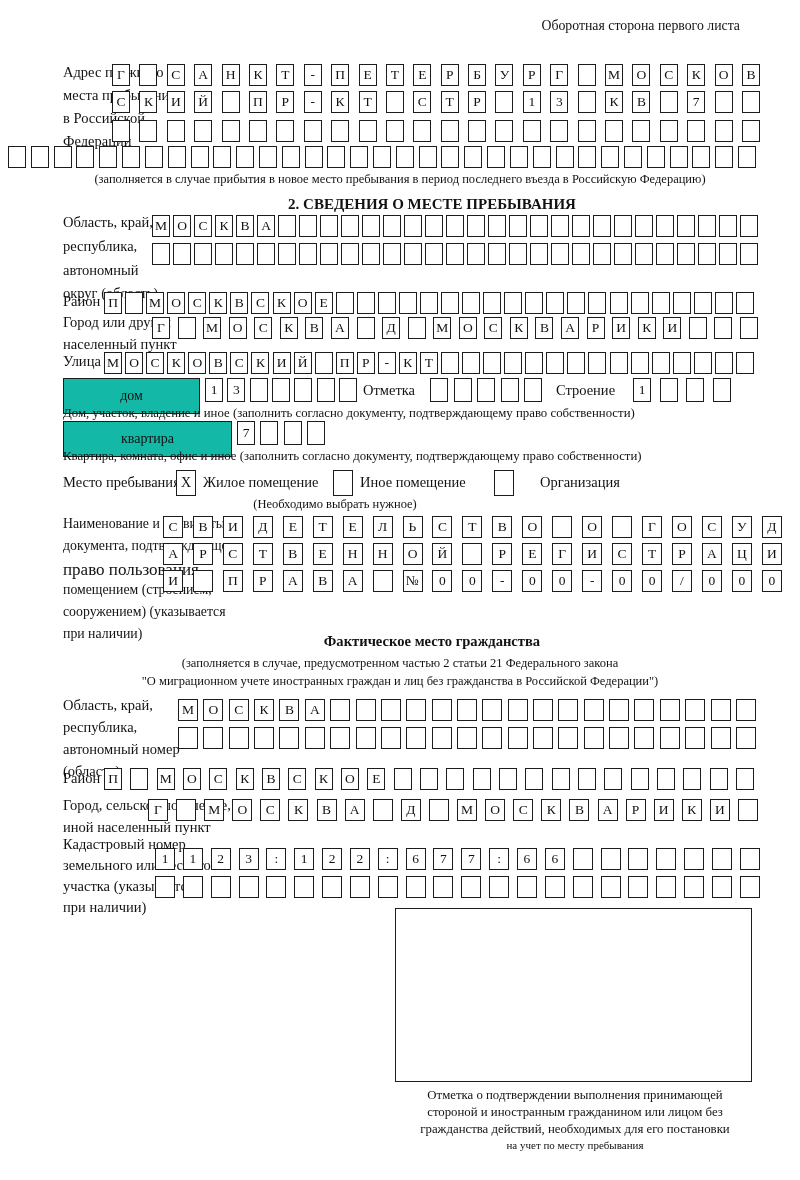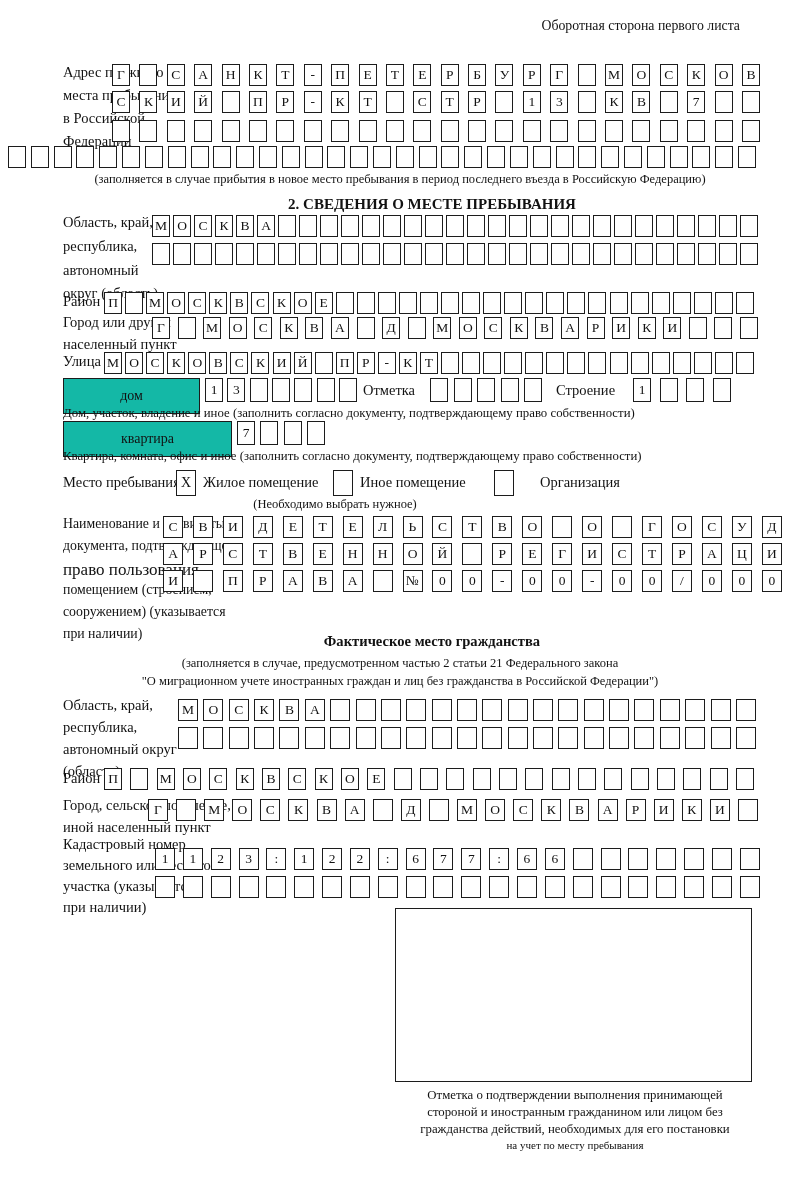--- a/index.html
+++ b/index.html
@@ -442,21 +442,21 @@
       <div class="cell">0</div>
       <div class="cell">0</div>
     </div>
 
   <div class="lbl bold center" style="left:0;top:633px;width:800px;font-size:14.6px;">Фактическое место гражданства</div>
   <div class="lbl sm center" style="left:0;top:656px;width:800px;">(заполняется в случае, предусмотренном частью 2 статьи 21 Федерального закона</div>
   <div class="lbl sm center" style="left:0;top:674px;width:800px;">"О миграционном учете иностранных граждан и лиц без гражданства в Российской Федерации")</div>
 
   <div class="lbl" style="left:63px;top:697px;">Область, край,</div>
   <div class="lbl" style="left:63px;top:719px;">республика,</div>
-  <div class="lbl" style="left:63px;top:741px;">автономный округ</div>
+  <div class="lbl" style="left:63px;top:741px;">автономный номер</div>
   <div class="lbl" style="left:63px;top:763px;">(область)</div>
 
   <div class="boxrow w20" style="left:178px;top:699px;width:578px;">
       <div class="cell">М</div>
       <div class="cell">О</div>
       <div class="cell">С</div>
       <div class="cell">К</div>
       <div class="cell">В</div>
       <div class="cell">А</div>
       <div class="cell">&nbsp;</div>

